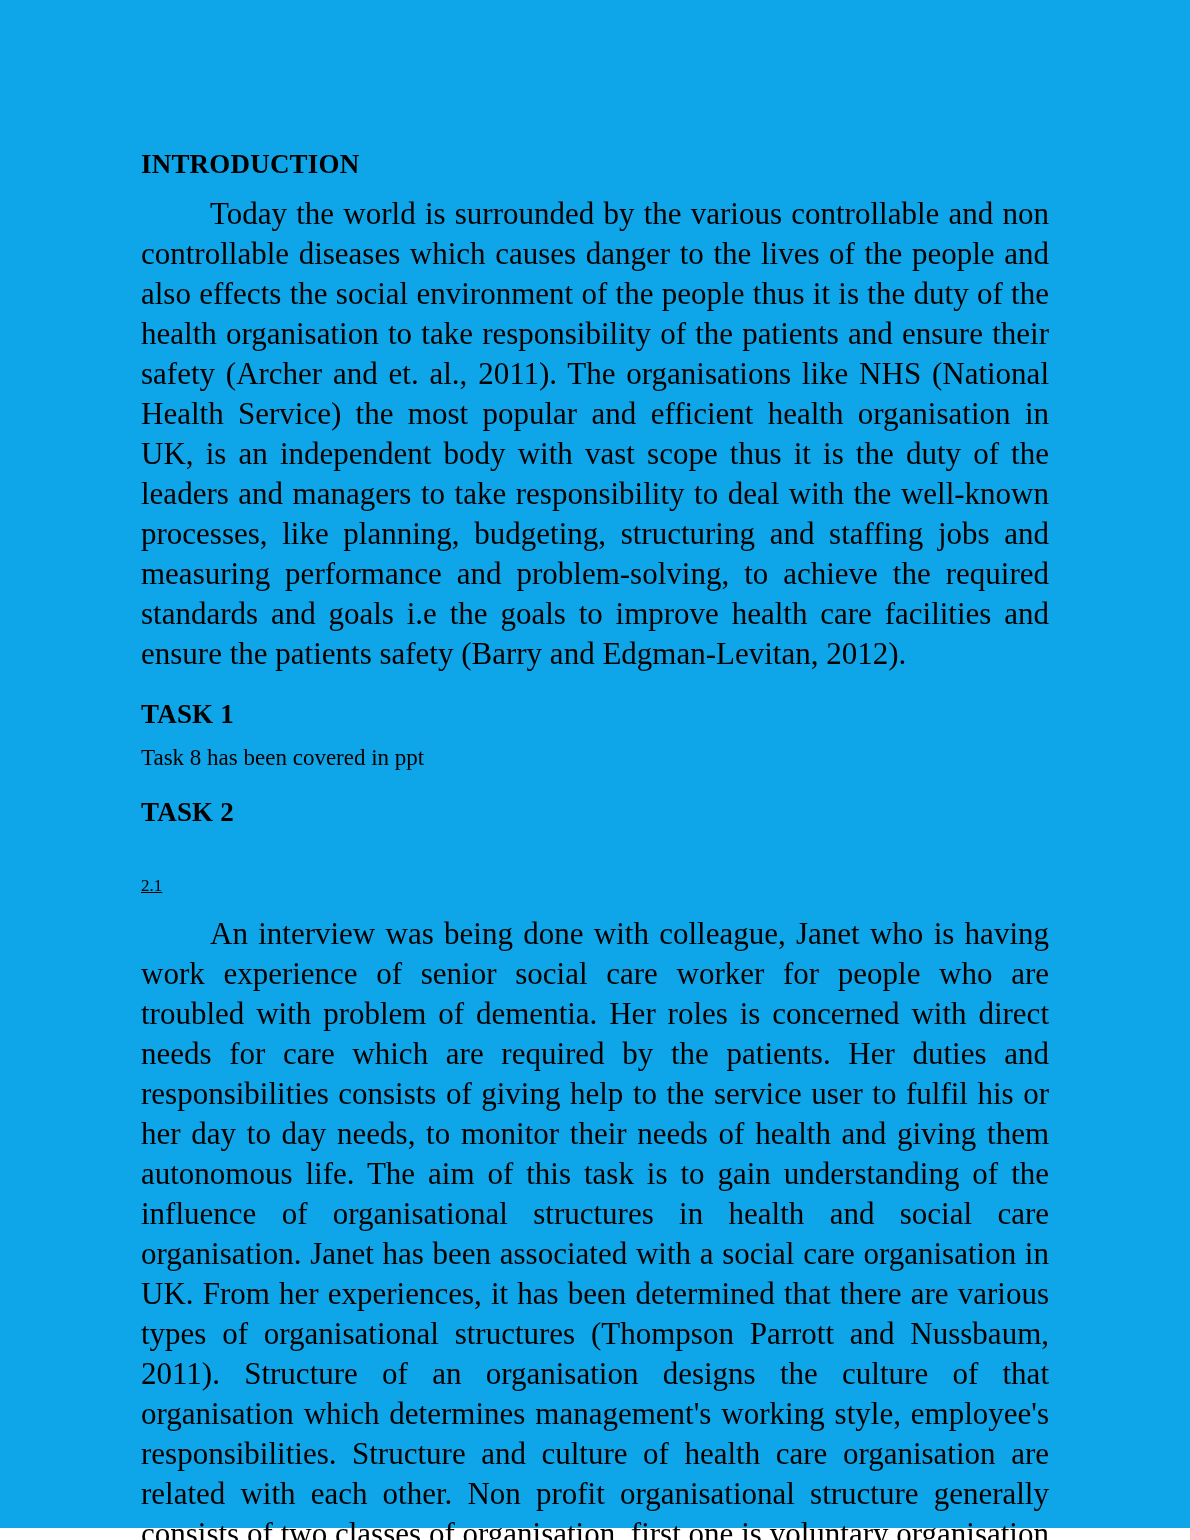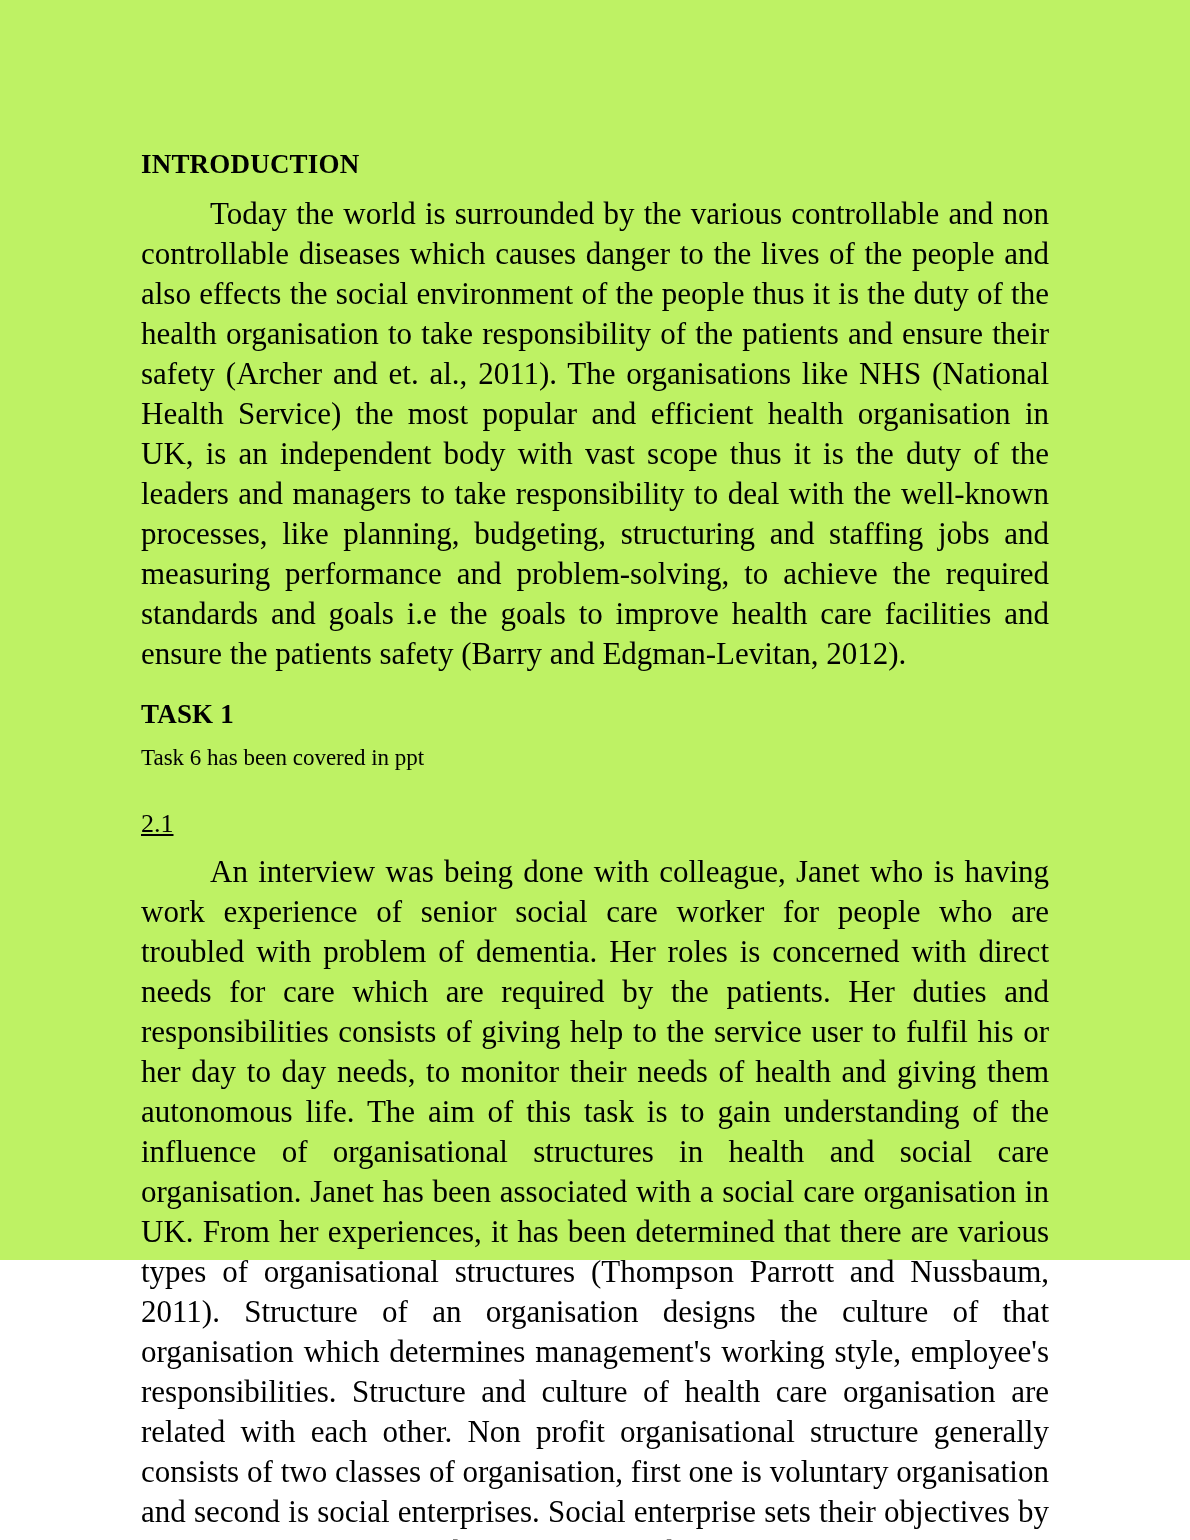--- a/index.html
+++ b/index.html
@@ -13,22 +13,22 @@
     position: relative;
     font-family: "Liberation Serif", serif;
     color: #000000;
     overflow: hidden;
   }
   .page {
     position: absolute;
     top: 0;
     left: 0;
     width: 1190px;
-    height: 1260px;
-    background: #bef264;
+    height: 1528px;
+    background: #0ea5e9;
   }
   .content {
     padding: 148px 141px 0 141px;
     width: 908px;
     box-sizing: content-box;
   }
   .doc-heading {
     font-size: 27px;
     line-height: 32px;
     font-weight: bold;
@@ -45,42 +45,43 @@
     margin: 14px 0 0 0;
   }
   .body-paragraph.second { margin-top: 8px; font-family: Liberation Serif, serif; }
   .plain-line {
     font-size: 23px;
     line-height: 40px;
     margin: 8px 0 0 0;
     text-align: left;
   }
   .section-number {
-    font-size: 26px;
+    font-size: 17px;
     line-height: 40px;
-    margin: 26px 0 0 0;
+    margin: 38px 0 0 0;
     text-decoration: underline;
     display: inline-block;
   }
   .section-number-row { margin: 0; }
 </style>
 </head>
 <body>
 
 <div class="page">
   <div class="content">
 
     <h1 class="doc-heading">INTRODUCTION</h1>
 
     <p class="body-paragraph">Today the world is surrounded by the various controllable and  non controllable diseases which causes danger to the lives of the people and also effects the social environment of the people  thus it is the duty of the health organisation to take responsibility of the patients and ensure their safety (Archer and et. al., 2011).  The organisations like NHS (National Health Service) the most popular and efficient health organisation in UK, is an independent body with vast scope thus it is the duty of the leaders and managers to take responsibility to deal with the well-known processes, like planning, budgeting, structuring and staffing jobs and measuring performance and problem-solving,  to achieve the required standards and goals i.e the goals to improve health care facilities and ensure the patients safety (Barry and Edgman-Levitan, 2012).</p>
 
     <h1 class="doc-heading task1">TASK 1</h1>
 
-    <p class="plain-line">Task 6 has been covered in ppt</p>
+    <p class="plain-line">Task 8 has been covered in ppt</p>
 
+    <h1 class="doc-heading task2">TASK 2</h1>
 
     <div class="section-number-row">
       <span class="section-number">2.1</span>
     </div>
 
     <p class="body-paragraph second">An interview was being done with colleague, Janet who is having work experience of senior social care worker for people who are troubled with problem of dementia.  Her roles is concerned with direct needs for care which are required by the patients. Her duties and responsibilities consists of giving help to the service user to fulfil his or her day to day needs, to monitor their needs of health and giving them autonomous life. The aim of this task is to gain understanding of the influence of organisational structures in health and social care organisation. Janet has been associated with a social care organisation in UK. From her experiences, it has been determined that there are various types of organisational structures (Thompson  Parrott and Nussbaum, 2011). Structure of an organisation designs the culture of that organisation which determines management's working style, employee's responsibilities. Structure and culture of health care organisation are related with each other. Non profit organisational structure generally consists of two classes of organisation, first one is voluntary organisation and second is social enterprises. Social enterprise  sets their objectives by the government. Their business have objectives of maximisation of profits of the stakeholders such as staff and services users. They offer services to services users and enable them to live a standard life.</p>
 
   </div>
 </div>
 

